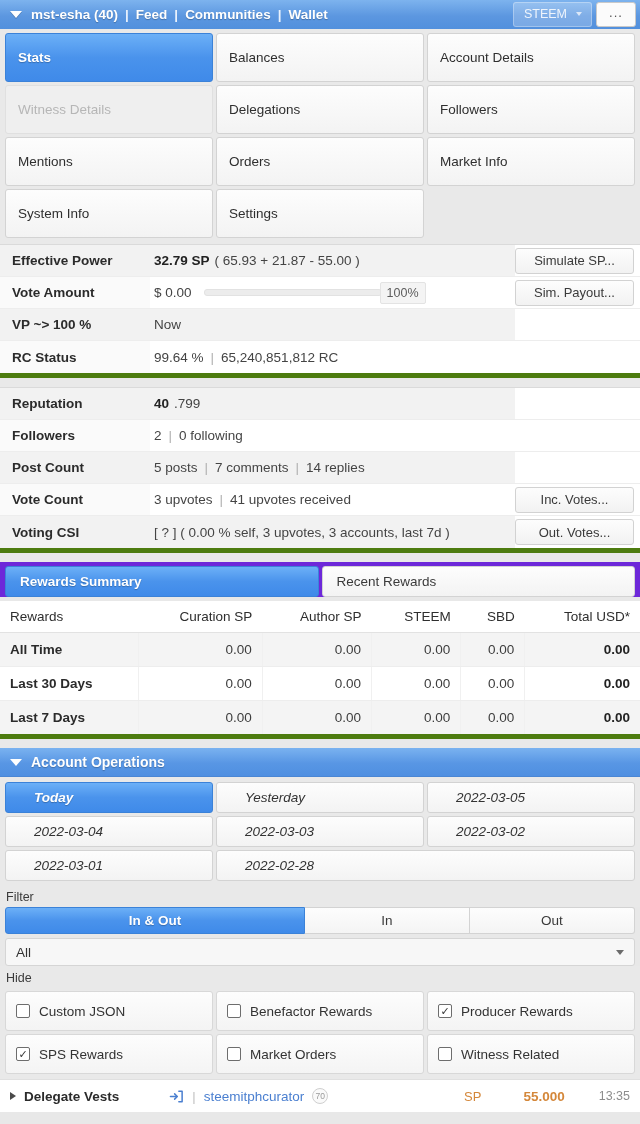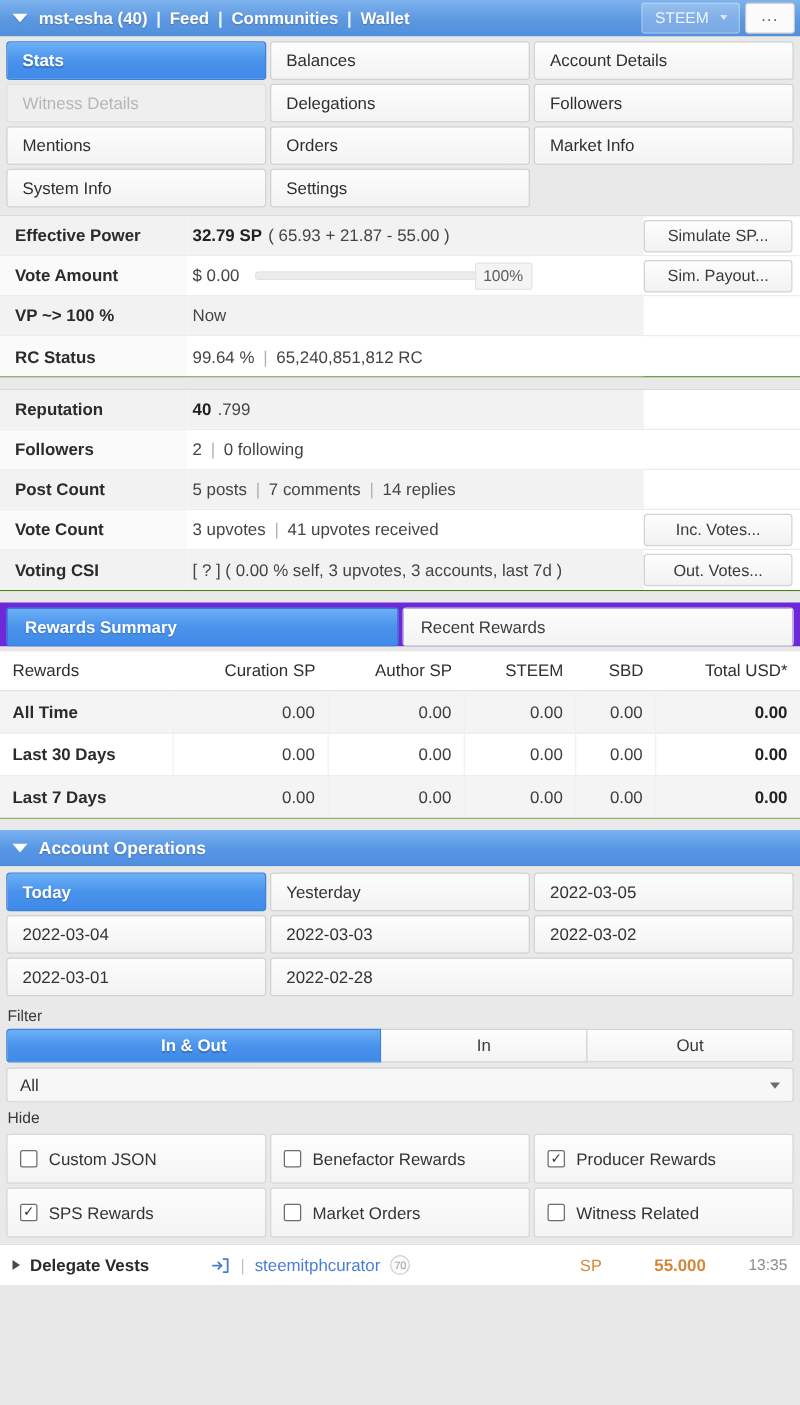--- a/index.html
+++ b/index.html
@@ -69,38 +69,38 @@
     display: grid;
     grid-template-columns: 1fr 1fr 1fr;
     gap: 3px;
     padding: 4px 5px 6px 5px;
     background: #e9e9e9;
   }
   .menu-item {
     background: linear-gradient(to bottom,#fdfdfd,#f3f3f3);
     border: 1px solid #d3d3d3;
     border-radius: 3px;
-    height: 31px;
+    height: 49px;
     display: flex; align-items: center;
     padding-left: 12px;
     font-size: 13.5px;
     color: #2f2f2f;
   }
   .menu-item.active {
     background: linear-gradient(to bottom,#6cb0f7 0%,#4a93ec 50%,#3f8ae9 100%);
     border: 1px solid #3b82d8;
     color: #fff;
     font-weight: bold;
     text-shadow: 0 1px 1px rgba(0,0,0,.25);
   }
   .menu-item.disabled { color: #b6b6b6; background: #efefef; border-color: #e0e0e0; }
   .menu-item.empty { background: #e9e9e9; border: none; }
 
   
-  .card { background: #fff; border-top: 1px solid #dadada; border-bottom: 1px solid #4d7c0f; }
+  .card { background: #fff; border-top: 1px solid #dadada; border-bottom: 5px solid #4d7c0f; }
   .spacer { height: 9px; background: #e9e9e9; }
   .stat-row {
     display: flex; align-items: stretch;
     min-height: 32px;
     border-bottom: 1px solid #ededed;
     position: relative;
   }
   .stat-row:last-child { border-bottom: none; }
   .stat-row.alt .stat-label, .stat-row.alt .stat-value { background: #f2f2f2; }
   .stat-label {
@@ -199,22 +199,22 @@
     border-top: 7px solid #fff;
     margin-right: 9px;
   }
   .date-grid {
     display: grid; grid-template-columns: 1fr 1fr 1fr;
     gap: 3px; padding: 5px 5px 4px 5px; background: #e9e9e9;
   }
   .date-item {
     background: linear-gradient(to bottom,#fdfdfd,#f3f3f3);
     border: 1px solid #d3d3d3; border-radius: 3px;
-    height: 31px; display: flex; align-items: center; padding-left: 12px;
-    font-size: 13.5px; color: #333;
+    height: 31px; display: flex; align-items: center; padding-left: 28px;
+    font-size: 13.5px; color: #333; font-style: italic;
   }
   .date-item.active {
     background: linear-gradient(to bottom,#6cb0f7 0%,#4a93ec 50%,#3f8ae9 100%);
     border: 1px solid #3b82d8; color: #fff; font-weight: bold;
     text-shadow: 0 1px 1px rgba(0,0,0,.25);
   }
   .date-item.wide { grid-column: span 2; }
 
   .field-label {
     font-size: 12.5px; color: #3a3a3a;

